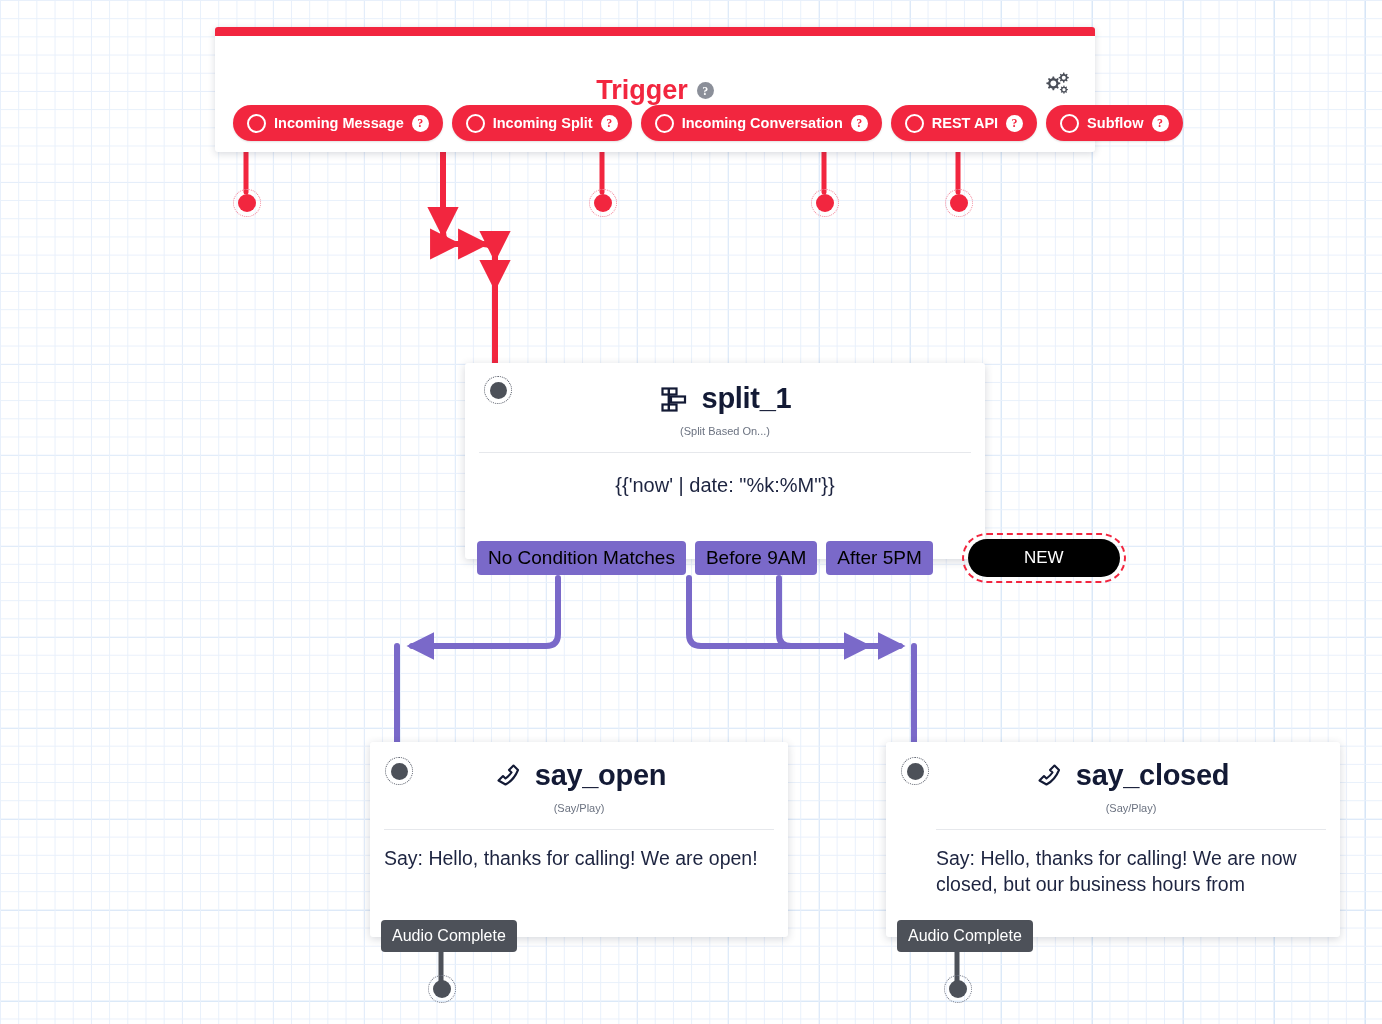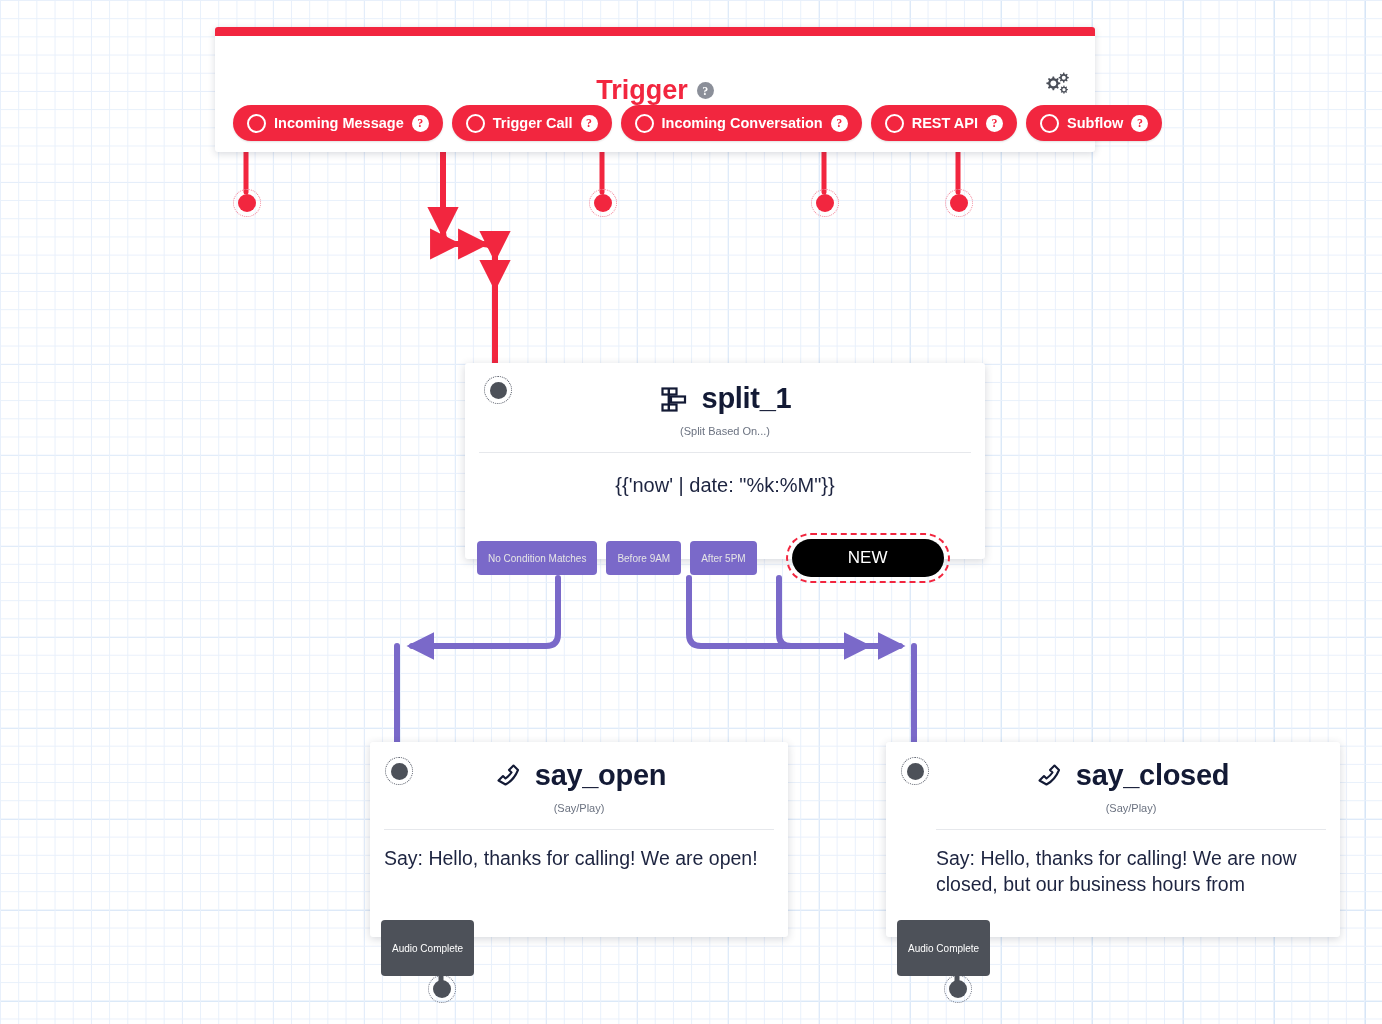--- a/index.html
+++ b/index.html
@@ -215,26 +215,26 @@
     position: absolute;
     left: 12px;
     bottom: -18px;
     display: flex;
     align-items: center;
     gap: 9px;
   }
   .cond {
     height: 34px;
     background: #7a69c9;
-    color: #e5e5e5;
+    color: #000000;
     border-radius: 4px;
     display: flex;
     align-items: center;
     padding: 0 11px;
-    font-size: 10px;
+    font-size: 19px;
     white-space: nowrap;
     cursor: pointer;
   }
   .new-btn {
     height: 38px;
     min-width: 100px;
     padding: 0 26px;
     border-radius: 20px;
     background: #000000;
     color: #ffffff;
@@ -256,22 +256,22 @@
 
   
   .event-chip {
     position: absolute;
     height: 32px;
     background: #4d5159;
     color: #ffffff;
     border-radius: 4px;
     display: flex;
     align-items: center;
-    padding: 12px 11px;
-    font-size: 10px;
+    padding: 0 11px;
+    font-size: 16px;
     white-space: nowrap;
     z-index: 4;
     cursor: pointer;
   }
 </style>
 </head>
 <body>
 
 <div id="canvas">
 
@@ -336,21 +336,21 @@
     </div>
 
     <div class="trigger-pills">
       <div class="pill">
         <span class="ring"></span>
         <span>Incoming Message</span>
         <span class="help-badge on-pill">?</span>
       </div>
       <div class="pill">
         <span class="ring"></span>
-        <span>Trigger Call</span>
+        <span>Incoming Split</span>
         <span class="help-badge on-pill">?</span>
       </div>
       <div class="pill">
         <span class="ring"></span>
         <span>Incoming Conversation</span>
         <span class="help-badge on-pill">?</span>
       </div>
       <div class="pill">
         <span class="ring"></span>
         <span>REST API</span>

